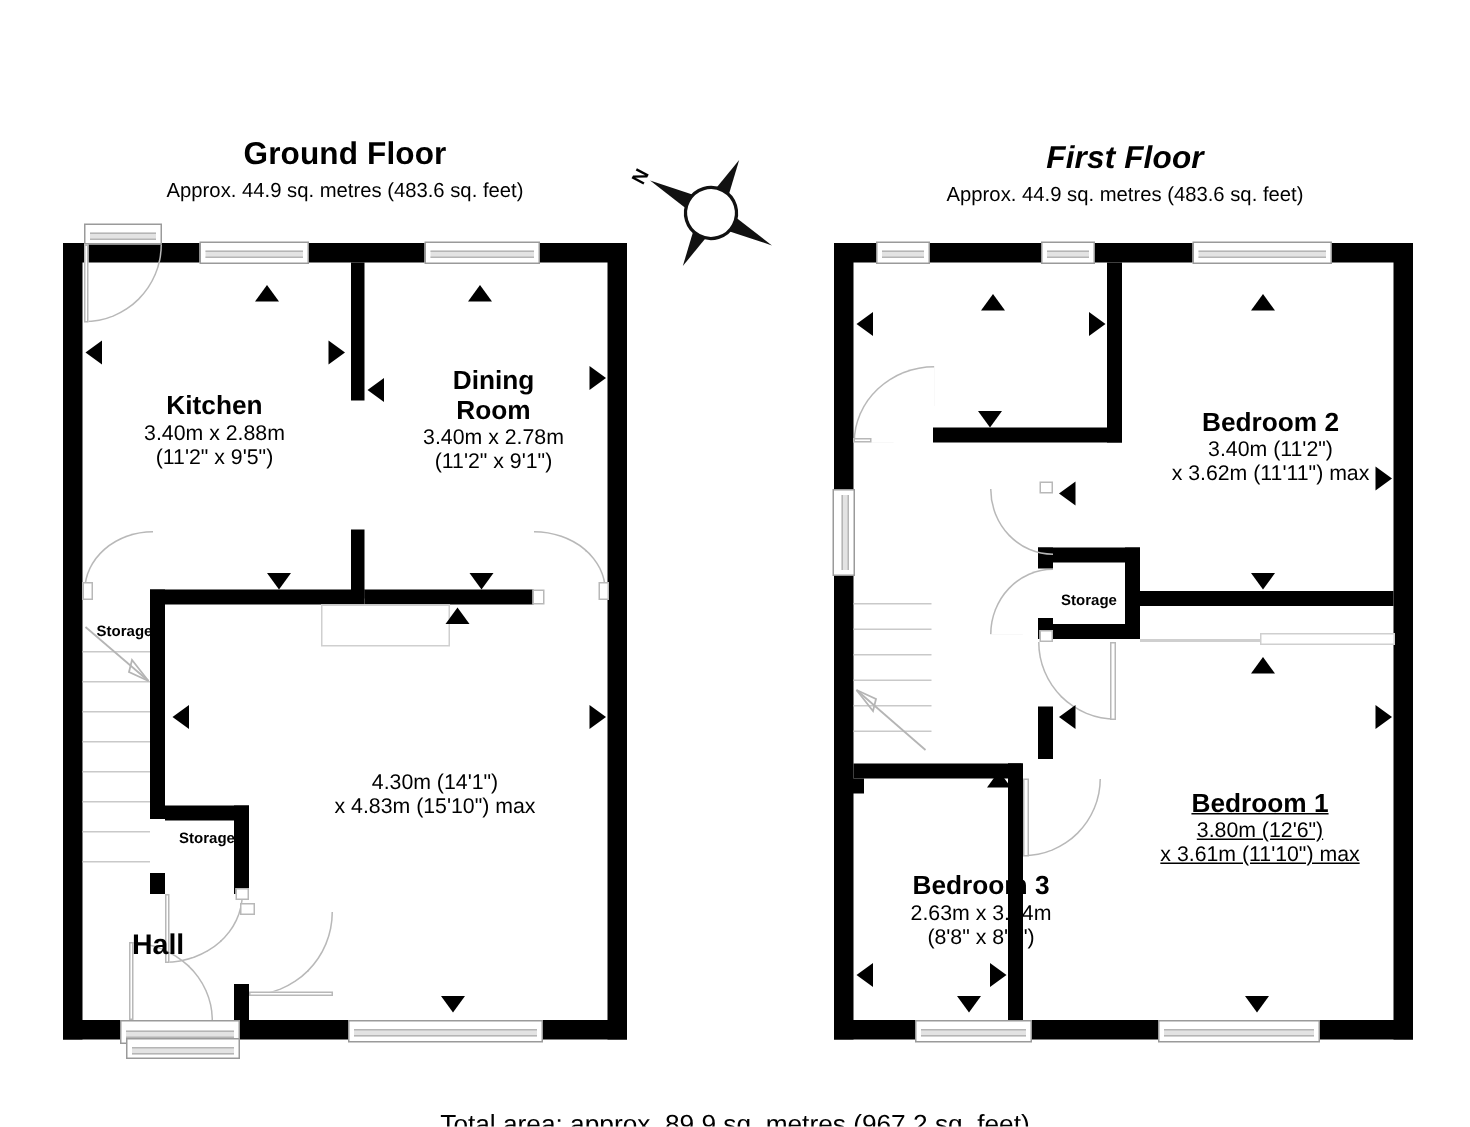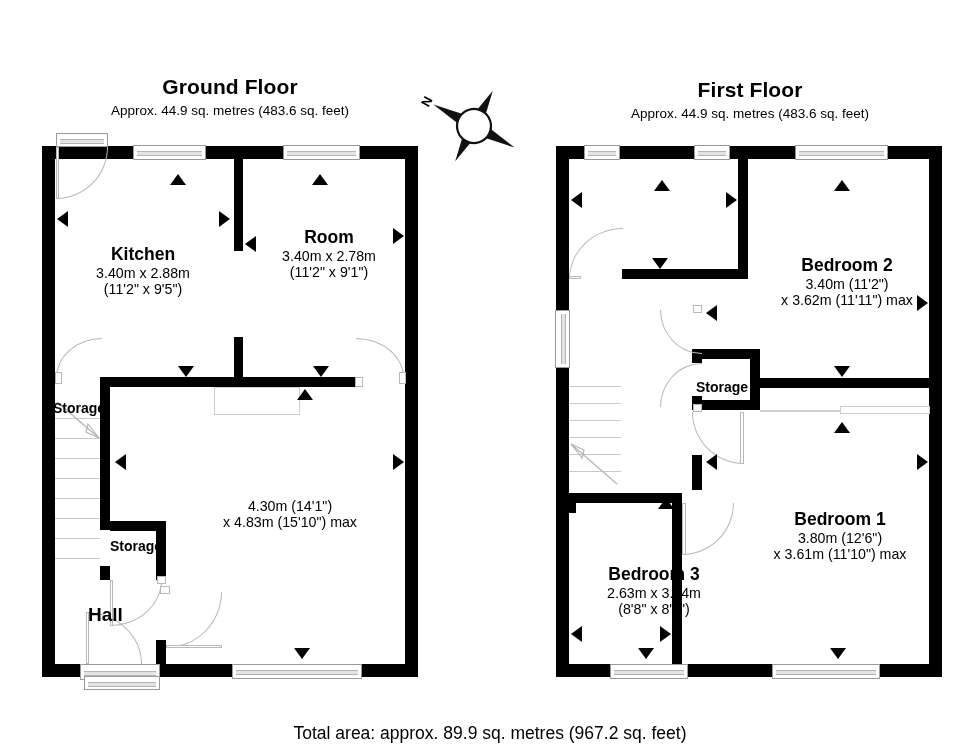--- a/index.html
+++ b/index.html
@@ -2,40 +2,41 @@
 <html><head>
 <meta charset="utf-8">
 <title>Floor Plan</title>
 <style>
   html,body{margin:0;padding:0;background:#ffffff;}
   body{
     width:980px;height:751px;position:relative;overflow:hidden;
     font-family:"Liberation Sans", sans-serif;
     color:#000000;
   }
-  .stage{position:absolute;left:0;top:0;width:980px;height:708px;}
+  .stage{position:absolute;left:0;top:16px;width:980px;height:708px;}
 
   
   .floor-title{
     position:absolute;text-align:center;font-weight:bold;font-size:21px;
     letter-spacing:.1px;white-space:nowrap;
   }
   .floor-sub{
     position:absolute;text-align:center;font-size:13.5px;white-space:nowrap;
   }
   .total-area{
     position:absolute;text-align:center;font-size:17.5px;white-space:nowrap;
     left:0;width:980px;top:723px;
   }
   .room{position:absolute;text-align:center;white-space:nowrap;line-height:1.14;}
   .room .rname{font-weight:bold;font-size:17.5px;display:block;}
   .room .rdim{font-size:14.2px;display:block;}
   .room .rdim2{font-size:14.2px;display:block;}
   .small-label{
-    position:absolute;font-weight:bold;font-size:14px;white-space:nowrap;
+    position:absolute;font-weight:bold;font-size:10px;white-space:nowrap;
+    text-align:center;
   }
   .hall-label{position:absolute;font-weight:bold;font-size:19px;white-space:nowrap;}
 
   
   .w{position:absolute;background:#000000;}
   
   .thin{position:absolute;border:1px solid #cfcfcf;background:#ffffff;box-sizing:border-box;}
   .thinline{position:absolute;background:#cfcfcf;}
 
   
@@ -160,20 +161,21 @@
   <div class="arr right" style="left:393px;top:454px;"></div>
   <div class="arr down" style="left:294px;top:648px;"></div>
 
   <div class="room" style="left:58px;top:245px;width:170px;">
     <span class="rname">Kitchen</span>
     <span class="rdim">3.40m x 2.88m</span>
     <span class="rdim2">(11'2" x 9'5")</span>
   </div>
 
   <div class="room" style="left:246px;top:228px;width:166px;">
+    <span class="rname">Dining</span>
     <span class="rname">Room</span>
     <span class="rdim">3.40m x 2.78m</span>
     <span class="rdim2">(11'2" x 9'1")</span>
   </div>
 
   <div class="room" style="left:190px;top:498px;width:200px;">
     <span class="rdim">4.30m (14'1")</span>
     <span class="rdim2">x 4.83m (15'10") max</span>
   </div>
 
@@ -187,21 +189,21 @@
         <polygon points="0,-40 6,-10 0,0 -6,-10" fill="#111"></polygon>
         <polygon points="0,40 6,10 0,0 -6,10" fill="#111"></polygon>
         <polygon points="-46,0 -11,-6 0,0 -11,6" fill="#111"></polygon>
         <polygon points="46,0 11,-6 0,0 11,6" fill="#111"></polygon>
         <circle cx="0" cy="0" r="17" fill="#ffffff" stroke="#111" stroke-width="2.2"></circle>
       </g>
     </svg>
     <div class="n" style="left:4px;top:10px;">N</div>
   </div>
 
-  <div class="floor-title" style="left:565px;top:78px;width:370px;">First Floor</div>
+  <div class="floor-title" style="left:565px;top:78px;width:370px;font-style:italic;">First Floor</div>
   <div class="floor-sub" style="left:565px;top:106px;width:370px;">Approx. 44.9 sq. metres (483.6 sq. feet)</div>
 
   <div class="w" style="left:556px;top:146px;width:386px;height:13px;"></div>
   <div class="w" style="left:556px;top:146px;width:13px;height:531px;"></div>
   <div class="w" style="left:929px;top:146px;width:13px;height:531px;"></div>
   <div class="w" style="left:556px;top:664px;width:386px;height:13px;"></div>
 
   <div class="win" style="left:584px;top:145px;width:36px;height:15px;"></div>
   <div class="win" style="left:694px;top:145px;width:36px;height:15px;"></div>
   <div class="win" style="left:795px;top:145px;width:93px;height:15px;"></div>
@@ -274,21 +276,21 @@
   <div class="arr down" style="left:638px;top:648px;"></div>
   <div class="arr down" style="left:830px;top:648px;"></div>
 
 
   <div class="room" style="left:752px;top:256px;width:190px;">
     <span class="rname">Bedroom 2</span>
     <span class="rdim">3.40m (11'2")</span>
     <span class="rdim2">x 3.62m (11'11") max</span>
   </div>
 
-  <div class="room" style="left:740px;top:510px;width:200px;">
+  <div class="room" style="left:740px;top:510px;width:200px;text-decoration:underline;">
     <span class="rname">Bedroom 1</span>
     <span class="rdim">3.80m (12'6")</span>
     <span class="rdim2">x 3.61m (11'10") max</span>
   </div>
 
   <div class="room" style="left:578px;top:565px;width:152px;">
     <span class="rname">Bedroom 3</span>
     <span class="rdim">2.63m x 3.24m</span>
     <span class="rdim2">(8'8" x 8'6")</span>
   </div>

